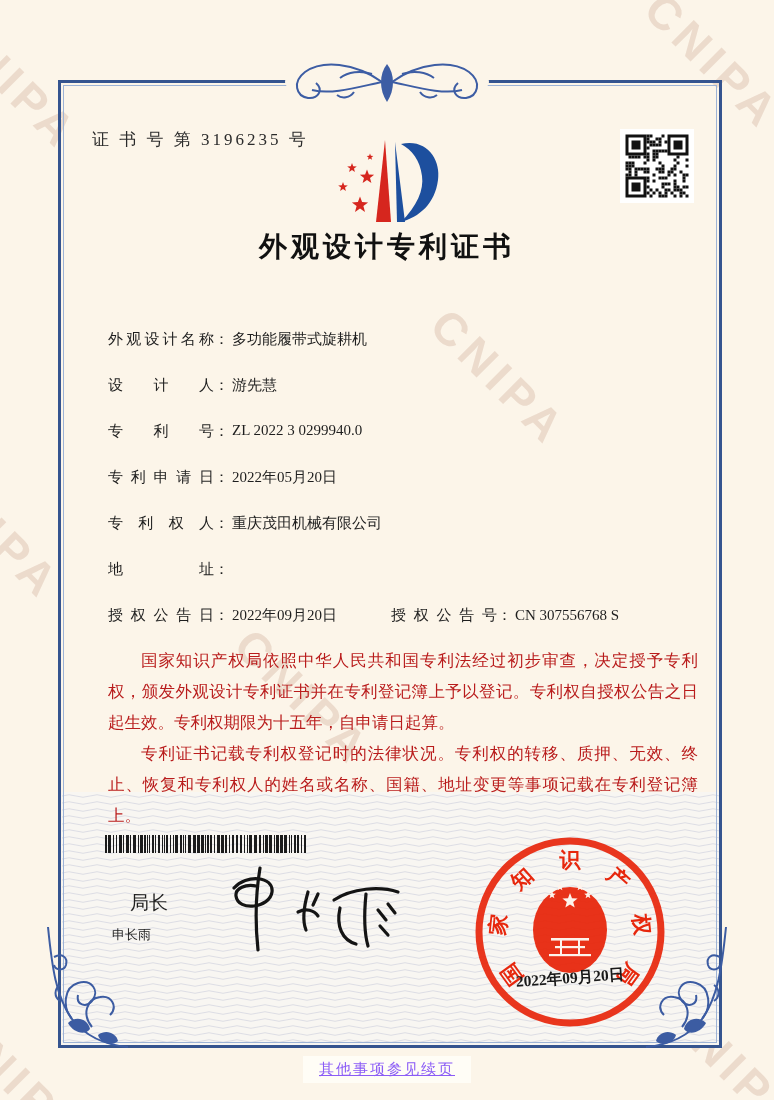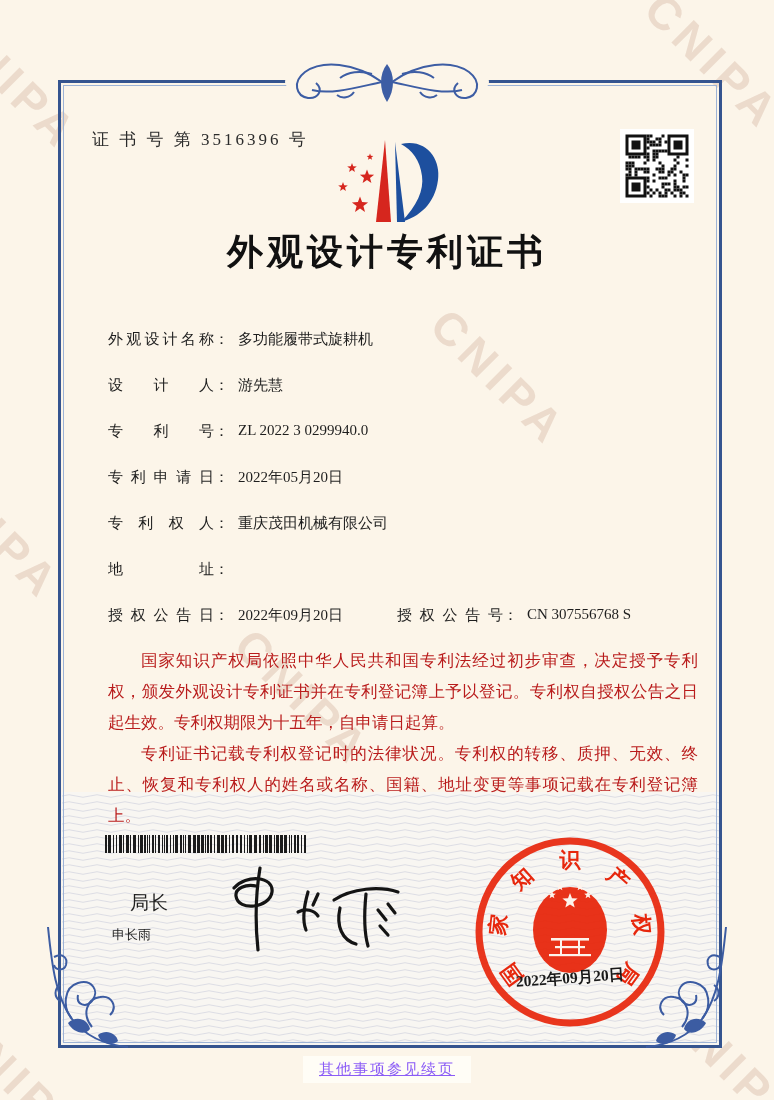--- a/index.html
+++ b/index.html
@@ -10,27 +10,27 @@
       font-size:46px;letter-spacing:6px;color:rgba(199,160,138,0.30);
       transform:rotate(45deg);transform-origin:left top;z-index:1;white-space:nowrap;}
   
   .frame{position:absolute;left:58px;top:80px;width:664px;height:968px;box-sizing:border-box;
          border:3px solid #35548f;z-index:2;}
   .frame-inner{position:absolute;inset:2px;border:1px solid #9db3d6;}
   
   .band{position:absolute;left:62px;top:792px;width:658px;height:254px;z-index:2;}
   
   .certno{position:absolute;left:92px;top:128px;font-size:17px;letter-spacing:3px;color:#2b2b2b;z-index:3;}
-  .title{position:absolute;left:0;right:0;top:228px;text-align:center;font-size:36px;font-weight:bold;
+  .title{position:absolute;left:0;right:0;top:228px;text-align:center;font-size:28px;font-weight:bold;
          letter-spacing:4px;color:#111;z-index:3;}
   .fields{position:absolute;left:108px;top:330px;z-index:3;font-size:15px;}
   .frow{height:46px;display:flex;align-items:flex-start;white-space:nowrap;}
   .f-label{display:inline-block;width:106px;text-align:justify;text-align-last:justify;}
-  .f-value{margin-left:9px;}
-  .f-extra{margin-left:54px;display:flex;}
+  .f-value{margin-left:3px;}
+  .f-extra{margin-left:54px;display:flex;align-items:center;}
   .paras{position:absolute;left:108px;top:645px;width:590px;z-index:3;font-size:16.5px;line-height:31px;
          text-align:justify;color:#b91c1c;}
   .paras p{margin:0;text-indent:2em;}
   .sig-title{position:absolute;left:112px;top:890px;font-size:19px;z-index:3;margin-left:18px;}
   .sig-name{position:absolute;left:112px;top:926px;font-size:13px;z-index:3;}
   .pagenote{position:absolute;left:0;right:0;top:1014px;text-align:center;font-size:15px;
             letter-spacing:2px;color:#333;z-index:3;}
   .footnote{position:absolute;left:50%;top:1056px;transform:translateX(-50%);font-size:15px;
             letter-spacing:2px;color:#8b5cf6;background:#fffdf6;padding:4px 16px;z-index:3;text-decoration:underline;}
   .abs{position:absolute;}
@@ -130,21 +130,21 @@
       <path d="M8,2 C12,42 16,72 32,94 C46,112 66,120 88,122"></path>
       <path d="M32,94 C22,82 24,62 38,58 C52,54 60,66 52,76 C46,83 36,80 38,70"></path>
       <path d="M52,102 C42,90 46,74 60,72 C72,70 78,82 70,90"></path>
       <path d="M14,32 C22,28 28,32 26,40 C24,46 16,46 14,40"></path>
       <path d="M20,60 c-6,4 -6,12 0,16"></path>
       <path fill="#3c5ca2" stroke="none" d="M28,98 C36,90 48,94 50,104 C44,112 32,106 28,98 Z"></path>
       <path fill="#3c5ca2" stroke="none" d="M58,110 C66,104 76,108 78,116 C72,122 60,118 58,110 Z"></path>
     </g>
   </svg>
 
-  <div class="certno">证 书 号 第 3516396 号</div>
+  <div class="certno">证 书 号 第 3196235 号</div>
 
   <svg class="abs z3" style="left:620px;top:129px" id="qr" width="74" height="74">
       <rect x="0" y="0" width="74" height="74" fill="#ffffff"></rect>
       <rect x="26.5" y="5.5" width="3" height="3" fill="#111"></rect>
       <rect x="29.5" y="5.5" width="3" height="3" fill="#111"></rect>
       <rect x="41.5" y="5.5" width="3" height="3" fill="#111"></rect>
       <rect x="26.5" y="8.5" width="3" height="3" fill="#111"></rect>
       <rect x="35.5" y="8.5" width="3" height="3" fill="#111"></rect>
       <rect x="38.5" y="8.5" width="3" height="3" fill="#111"></rect>
       <rect x="26.5" y="11.5" width="3" height="3" fill="#111"></rect>

